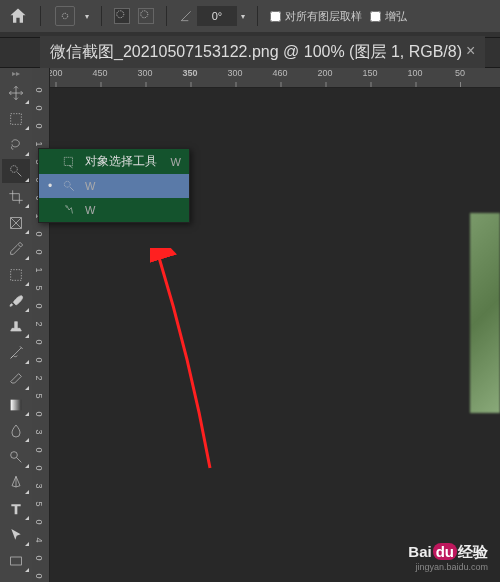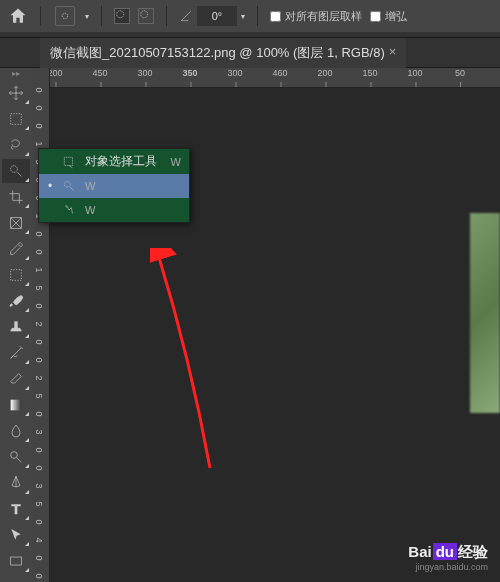--- a/index.html
+++ b/index.html
@@ -9,21 +9,21 @@
 .brush-preview{width:20px;height:20px;border:1px solid #666;border-radius:2px;margin:0 2px}
 .sep{width:1px;height:20px;background:#2a2a2a;margin:0 4px}
 .swatch{width:16px;height:16px;border:1px solid #666}
 .swatch.active{background:#333}
 .angle-box{display:flex;align-items:center;gap:4px}
 .angle-input{width:40px;height:20px;background:#333;border:none;color:#ddd;text-align:center;font-size:11px}
 .checkbox-opt{display:flex;align-items:center;gap:4px}
 .checkbox-opt input{width:11px;height:11px}
 .small-bar{height:6px;background:#323232;border-bottom:1px solid #1a1a1a}
 .tab-bar{height:30px;background:#323232;display:flex;align-items:center;padding-left:40px;border-bottom:1px solid #1a1a1a}
-.tab{background:#3a3a3a;color:#ddd;font-size:13px;padding:6px 10px;display:flex;align-items:flex-start;gap:4px}
+.tab{background:#3a3a3a;color:#ddd;font-size:16px;padding:6px 10px;display:flex;align-items:flex-start;gap:4px}
 .tab-close{color:#aaa;cursor:pointer}
 .workspace{display:flex;height:calc(100% - 68px);position:relative}
 .toolbar{width:32px;background:#454545;display:flex;flex-direction:column;padding-top:4px}
 .tool{width:28px;height:24px;margin:1px auto;display:flex;align-items:center;justify-content:center;color:#ccc;cursor:pointer;position:relative}
 .tool.active{background:#333}
 .tool svg{width:16px;height:16px}
 .tool.has-sub::after{content:"";position:absolute;right:1px;bottom:1px;width:0;height:0;border-style:solid;border-width:0 0 4px 4px;border-color:transparent transparent #ccc transparent}
 .handle{height:8px;color:#888;text-align:center;font-size:8px;line-height:4px}
 .ruler-h{position:absolute;left:50px;top:0;right:0;height:20px;background:#444;border-bottom:1px solid #222;overflow:hidden}
 .ruler-h .marks{position:relative;height:100%}
@@ -36,21 +36,21 @@
 .flyout{position:absolute;left:38px;top:80px;background:#14532d;border:1px solid #222;box-shadow:2px 2px 6px rgba(0,0,0,.5);z-index:10}
 .flyout-item{display:flex;align-items:center;padding:4px 8px;font-size:12px;color:#ddd;gap:8px;min-width:150px}
 .flyout-item.selected{background:#5a7aa8}
 .flyout-item .dot{width:6px;text-align:center}
 .flyout-item .ico{width:16px;height:16px;display:flex;align-items:center;justify-content:center}
 .flyout-item .lbl{flex:1}
 .flyout-item .key{color:#aaa;font-size:11px}
 .arrow{position:absolute;left:150px;top:180px;z-index:5;pointer-events:none}
 .watermark{position:absolute;right:12px;bottom:10px;text-align:right;color:#eee;z-index:20}
 .watermark .brand{font-size:15px;font-weight:bold}
-.watermark .brand .du{background:#6d28d9;color:#fff;border-radius:0;padding:0 3px;margin:0 1px}
+.watermark .brand .du{background:#be185d;color:#fff;border-radius:8px;padding:0 3px;margin:0 1px}
 .watermark .url{font-size:9px;color:#888}
 </style>
 </head>
 <body>
 
 <div class="options-bar">
   <div class="home-btn">
     <svg viewBox="0 0 24 24" fill="#ccc">
         <path d="M12 3l9 8h-3v9h-4v-6h-4v6H6v-9H3z"></path>
       </svg>

